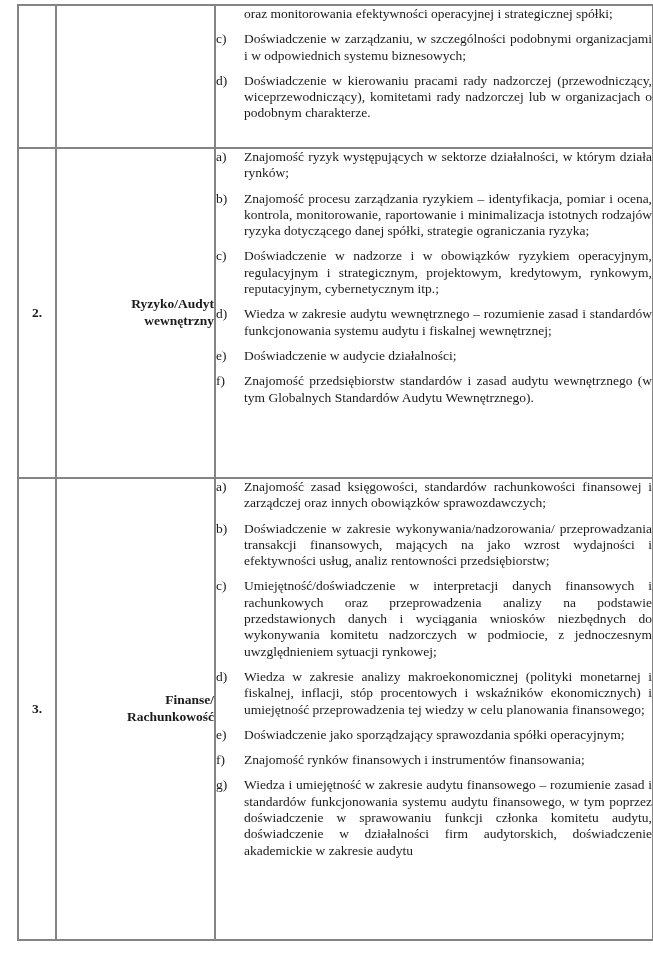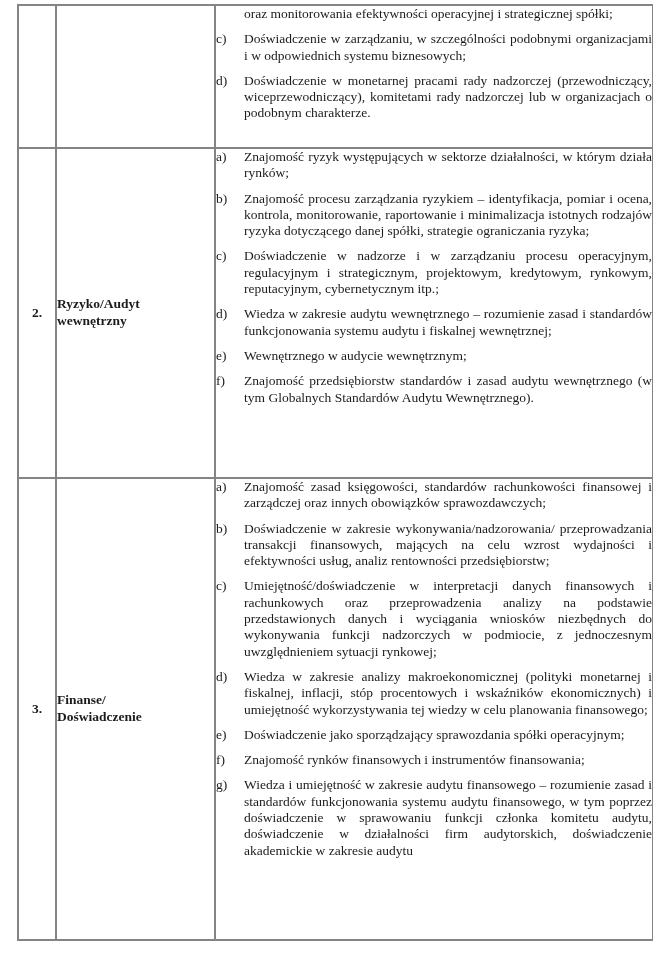--- a/index.html
+++ b/index.html
@@ -33,21 +33,21 @@
   }
   td.num{
     width:36px;
     text-align:center;
     vertical-align:middle;
     font-weight:bold;
     font-size:13.5px;
   }
   td.cat{
     width:157px;
-    text-align:left;
+    text-align:right;
     vertical-align:middle;
     font-weight:bold;
     font-size:13.5px;
     line-height:1.25;
     white-space:pre-line;
     padding:0 6px;
   }
   td.items{
     width:436px;
     vertical-align:top;
@@ -82,75 +82,75 @@
             <div class="item">
               <span class="letter"></span>
               <span class="text">oraz monitorowania efektywności operacyjnej i strategicznej spółki;</span>
             </div>
             <div class="item">
               <span class="letter">c)</span>
               <span class="text">Doświadczenie w zarządzaniu, w szczególności podobnymi organizacjami i w odpowiednich systemu biznesowych;</span>
             </div>
             <div class="item">
               <span class="letter">d)</span>
-              <span class="text">Doświadczenie w monetarnej pracami rady nadzorczej (przewodniczący, wiceprzewodniczący), komitetami rady nadzorczej lub w organizacjach o podobnym charakterze.</span>
+              <span class="text">Doświadczenie w kierowaniu pracami rady nadzorczej (przewodniczący, wiceprzewodniczący), komitetami rady nadzorczej lub w organizacjach o podobnym charakterze.</span>
             </div>
           </td>
         </tr>
         <tr style="height: 330px;">
           <td class="num">2.</td>
           <td class="cat">Ryzyko/Audyt
 wewnętrzny</td>
           <td class="items">
             <div class="item">
               <span class="letter">a)</span>
               <span class="text">Znajomość ryzyk występujących w sektorze działalności, w którym działa rynków;</span>
             </div>
             <div class="item">
               <span class="letter">b)</span>
               <span class="text">Znajomość procesu zarządzania ryzykiem – identyfikacja, pomiar i ocena, kontrola, monitorowanie, raportowanie i minimalizacja istotnych rodzajów ryzyka dotyczącego danej spółki, strategie ograniczania ryzyka;</span>
             </div>
             <div class="item">
               <span class="letter">c)</span>
-              <span class="text">Doświadczenie w nadzorze i w zarządzaniu procesu operacyjnym, regulacyjnym i strategicznym, projektowym, kredytowym, rynkowym, reputacyjnym, cybernetycznym itp.;</span>
+              <span class="text">Doświadczenie w nadzorze i w obowiązków ryzykiem operacyjnym, regulacyjnym i strategicznym, projektowym, kredytowym, rynkowym, reputacyjnym, cybernetycznym itp.;</span>
             </div>
             <div class="item">
               <span class="letter">d)</span>
               <span class="text">Wiedza w zakresie audytu wewnętrznego – rozumienie zasad i standardów funkcjonowania systemu audytu i fiskalnej wewnętrznej;</span>
             </div>
             <div class="item">
               <span class="letter">e)</span>
-              <span class="text">Wewnętrznego w audycie wewnętrznym;</span>
+              <span class="text">Doświadczenie w audycie działalności;</span>
             </div>
             <div class="item">
               <span class="letter">f)</span>
               <span class="text">Znajomość przedsiębiorstw standardów i zasad audytu wewnętrznego (w tym Globalnych Standardów Audytu Wewnętrznego).</span>
             </div>
           </td>
         </tr>
         <tr style="height: 462px;">
           <td class="num">3.</td>
           <td class="cat">Finanse/
-Doświadczenie</td>
+Rachunkowość</td>
           <td class="items">
             <div class="item">
               <span class="letter">a)</span>
               <span class="text">Znajomość zasad księgowości, standardów rachunkowości finansowej i zarządczej oraz innych obowiązków sprawozdawczych;</span>
             </div>
             <div class="item">
               <span class="letter">b)</span>
-              <span class="text">Doświadczenie w zakresie wykonywania/nadzorowania/ przeprowadzania transakcji finansowych, mających na celu wzrost wydajności i efektywności usług, analiz rentowności przedsiębiorstw;</span>
+              <span class="text">Doświadczenie w zakresie wykonywania/nadzorowania/ przeprowadzania transakcji finansowych, mających na jako wzrost wydajności i efektywności usług, analiz rentowności przedsiębiorstw;</span>
             </div>
             <div class="item">
               <span class="letter">c)</span>
-              <span class="text">Umiejętność/doświadczenie w interpretacji danych finansowych i rachunkowych oraz przeprowadzenia analizy na podstawie przedstawionych danych i wyciągania wniosków niezbędnych do wykonywania funkcji nadzorczych w podmiocie, z jednoczesnym uwzględnieniem sytuacji rynkowej;</span>
+              <span class="text">Umiejętność/doświadczenie w interpretacji danych finansowych i rachunkowych oraz przeprowadzenia analizy na podstawie przedstawionych danych i wyciągania wniosków niezbędnych do wykonywania komitetu nadzorczych w podmiocie, z jednoczesnym uwzględnieniem sytuacji rynkowej;</span>
             </div>
             <div class="item">
               <span class="letter">d)</span>
-              <span class="text">Wiedza w zakresie analizy makroekonomicznej (polityki monetarnej i fiskalnej, inflacji, stóp procentowych i wskaźników ekonomicznych) i umiejętność wykorzystywania tej wiedzy w celu planowania finansowego;</span>
+              <span class="text">Wiedza w zakresie analizy makroekonomicznej (polityki monetarnej i fiskalnej, inflacji, stóp procentowych i wskaźników ekonomicznych) i umiejętność przeprowadzenia tej wiedzy w celu planowania finansowego;</span>
             </div>
             <div class="item">
               <span class="letter">e)</span>
               <span class="text">Doświadczenie jako sporządzający sprawozdania spółki operacyjnym;</span>
             </div>
             <div class="item">
               <span class="letter">f)</span>
               <span class="text">Znajomość rynków finansowych i instrumentów finansowania;</span>
             </div>
             <div class="item">

